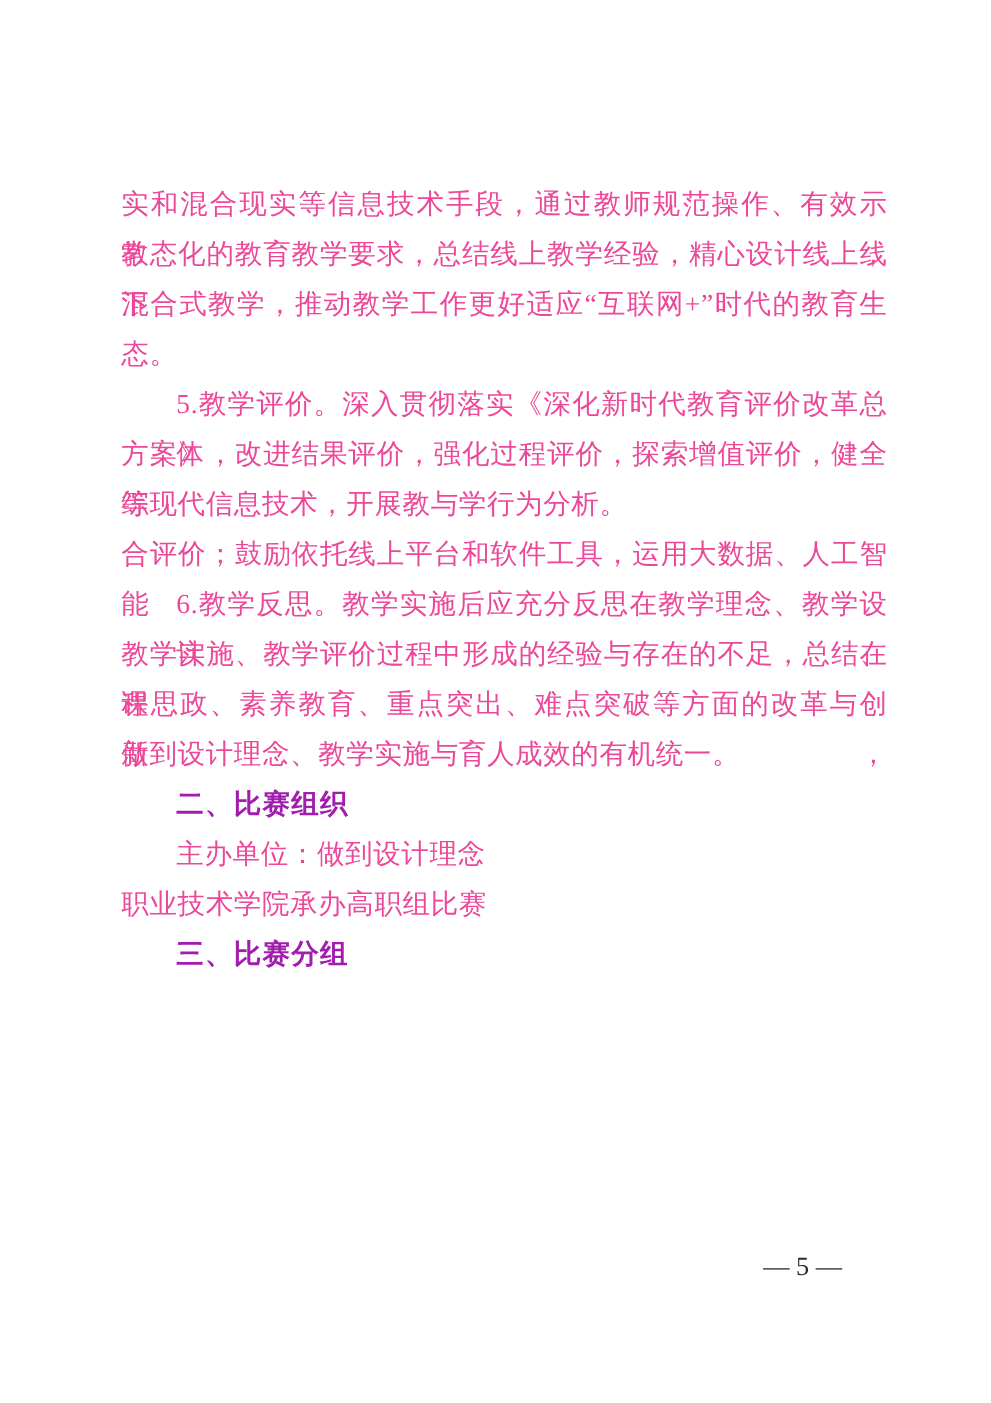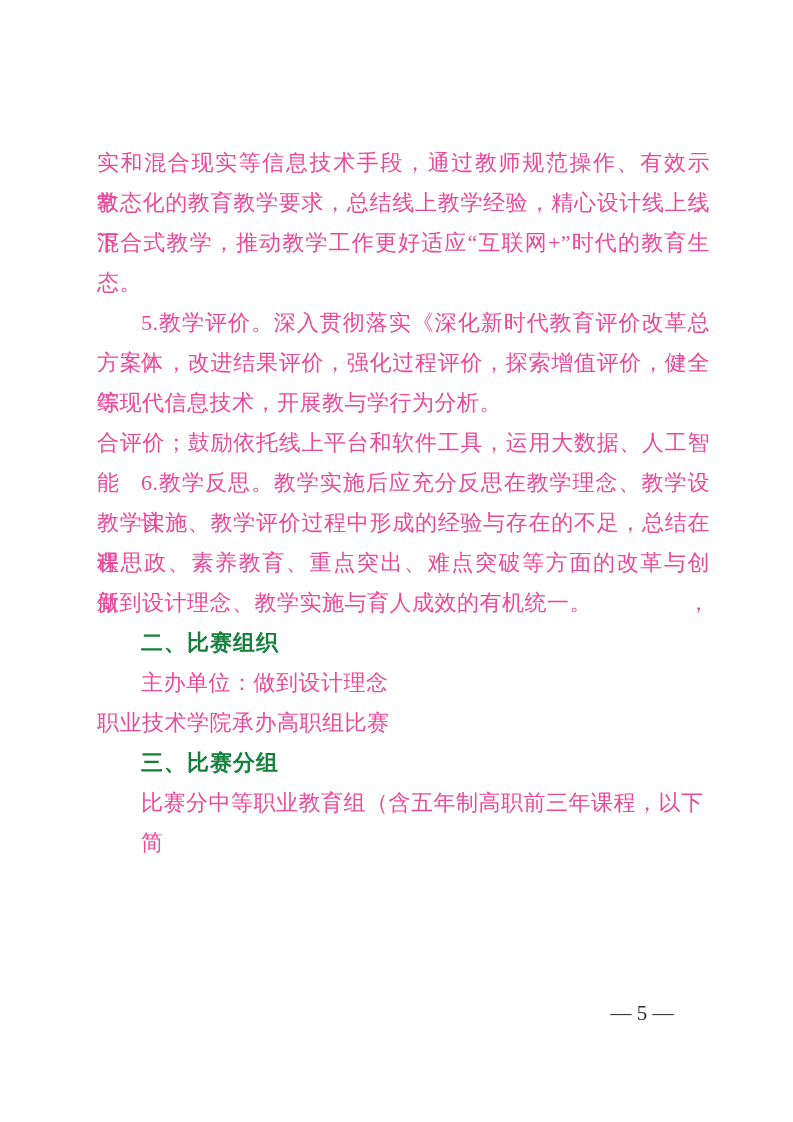--- a/index.html
+++ b/index.html
@@ -32,21 +32,21 @@
   .justify {
     text-align: justify;
     text-align-last: justify;
   }
   .indent {
     padding-left: 44px;
   }
   .heading {
     font-family: "Liberation Sans", sans-serif;
     font-weight: bold;
-    color: #15803d;
+    color: #a21caf;
     letter-spacing: 1px;
   }
   .page-number {
     position: absolute;
     top: 998px;
     left: 596px;
     width: 92px;
     height: 30px;
     line-height: 30px;
     font-size: 21px;
@@ -69,16 +69,15 @@
     <div class="line">等现代信息技术，开展教与学行为分析。</div>
     <div class="line justify">合评价；鼓励依托线上平台和软件工具，运用大数据、人工智能</div>
     <div class="line indent justify">6.教学反思。教学实施后应充分反思在教学理念、教学设计、</div>
     <div class="line justify">教学实施、教学评价过程中形成的经验与存在的不足，总结在课</div>
     <div class="line justify">程思政、素养教育、重点突出、难点突破等方面的改革与创新，</div>
     <div class="line">做到设计理念、教学实施与育人成效的有机统一。</div>
     <div class="line indent heading">二、比赛组织</div>
     <div class="line indent">主办单位：做到设计理念</div>
     <div class="line">职业技术学院承办高职组比赛</div>
     <div class="line indent heading">三、比赛分组</div>
-    <div class="line indent">比赛分中等职业教育组（含五年制高职前三年课程，以下简</div>
   </div>
   <div class="page-number">— 5 —</div>
 </div>
 
 </body></html>

